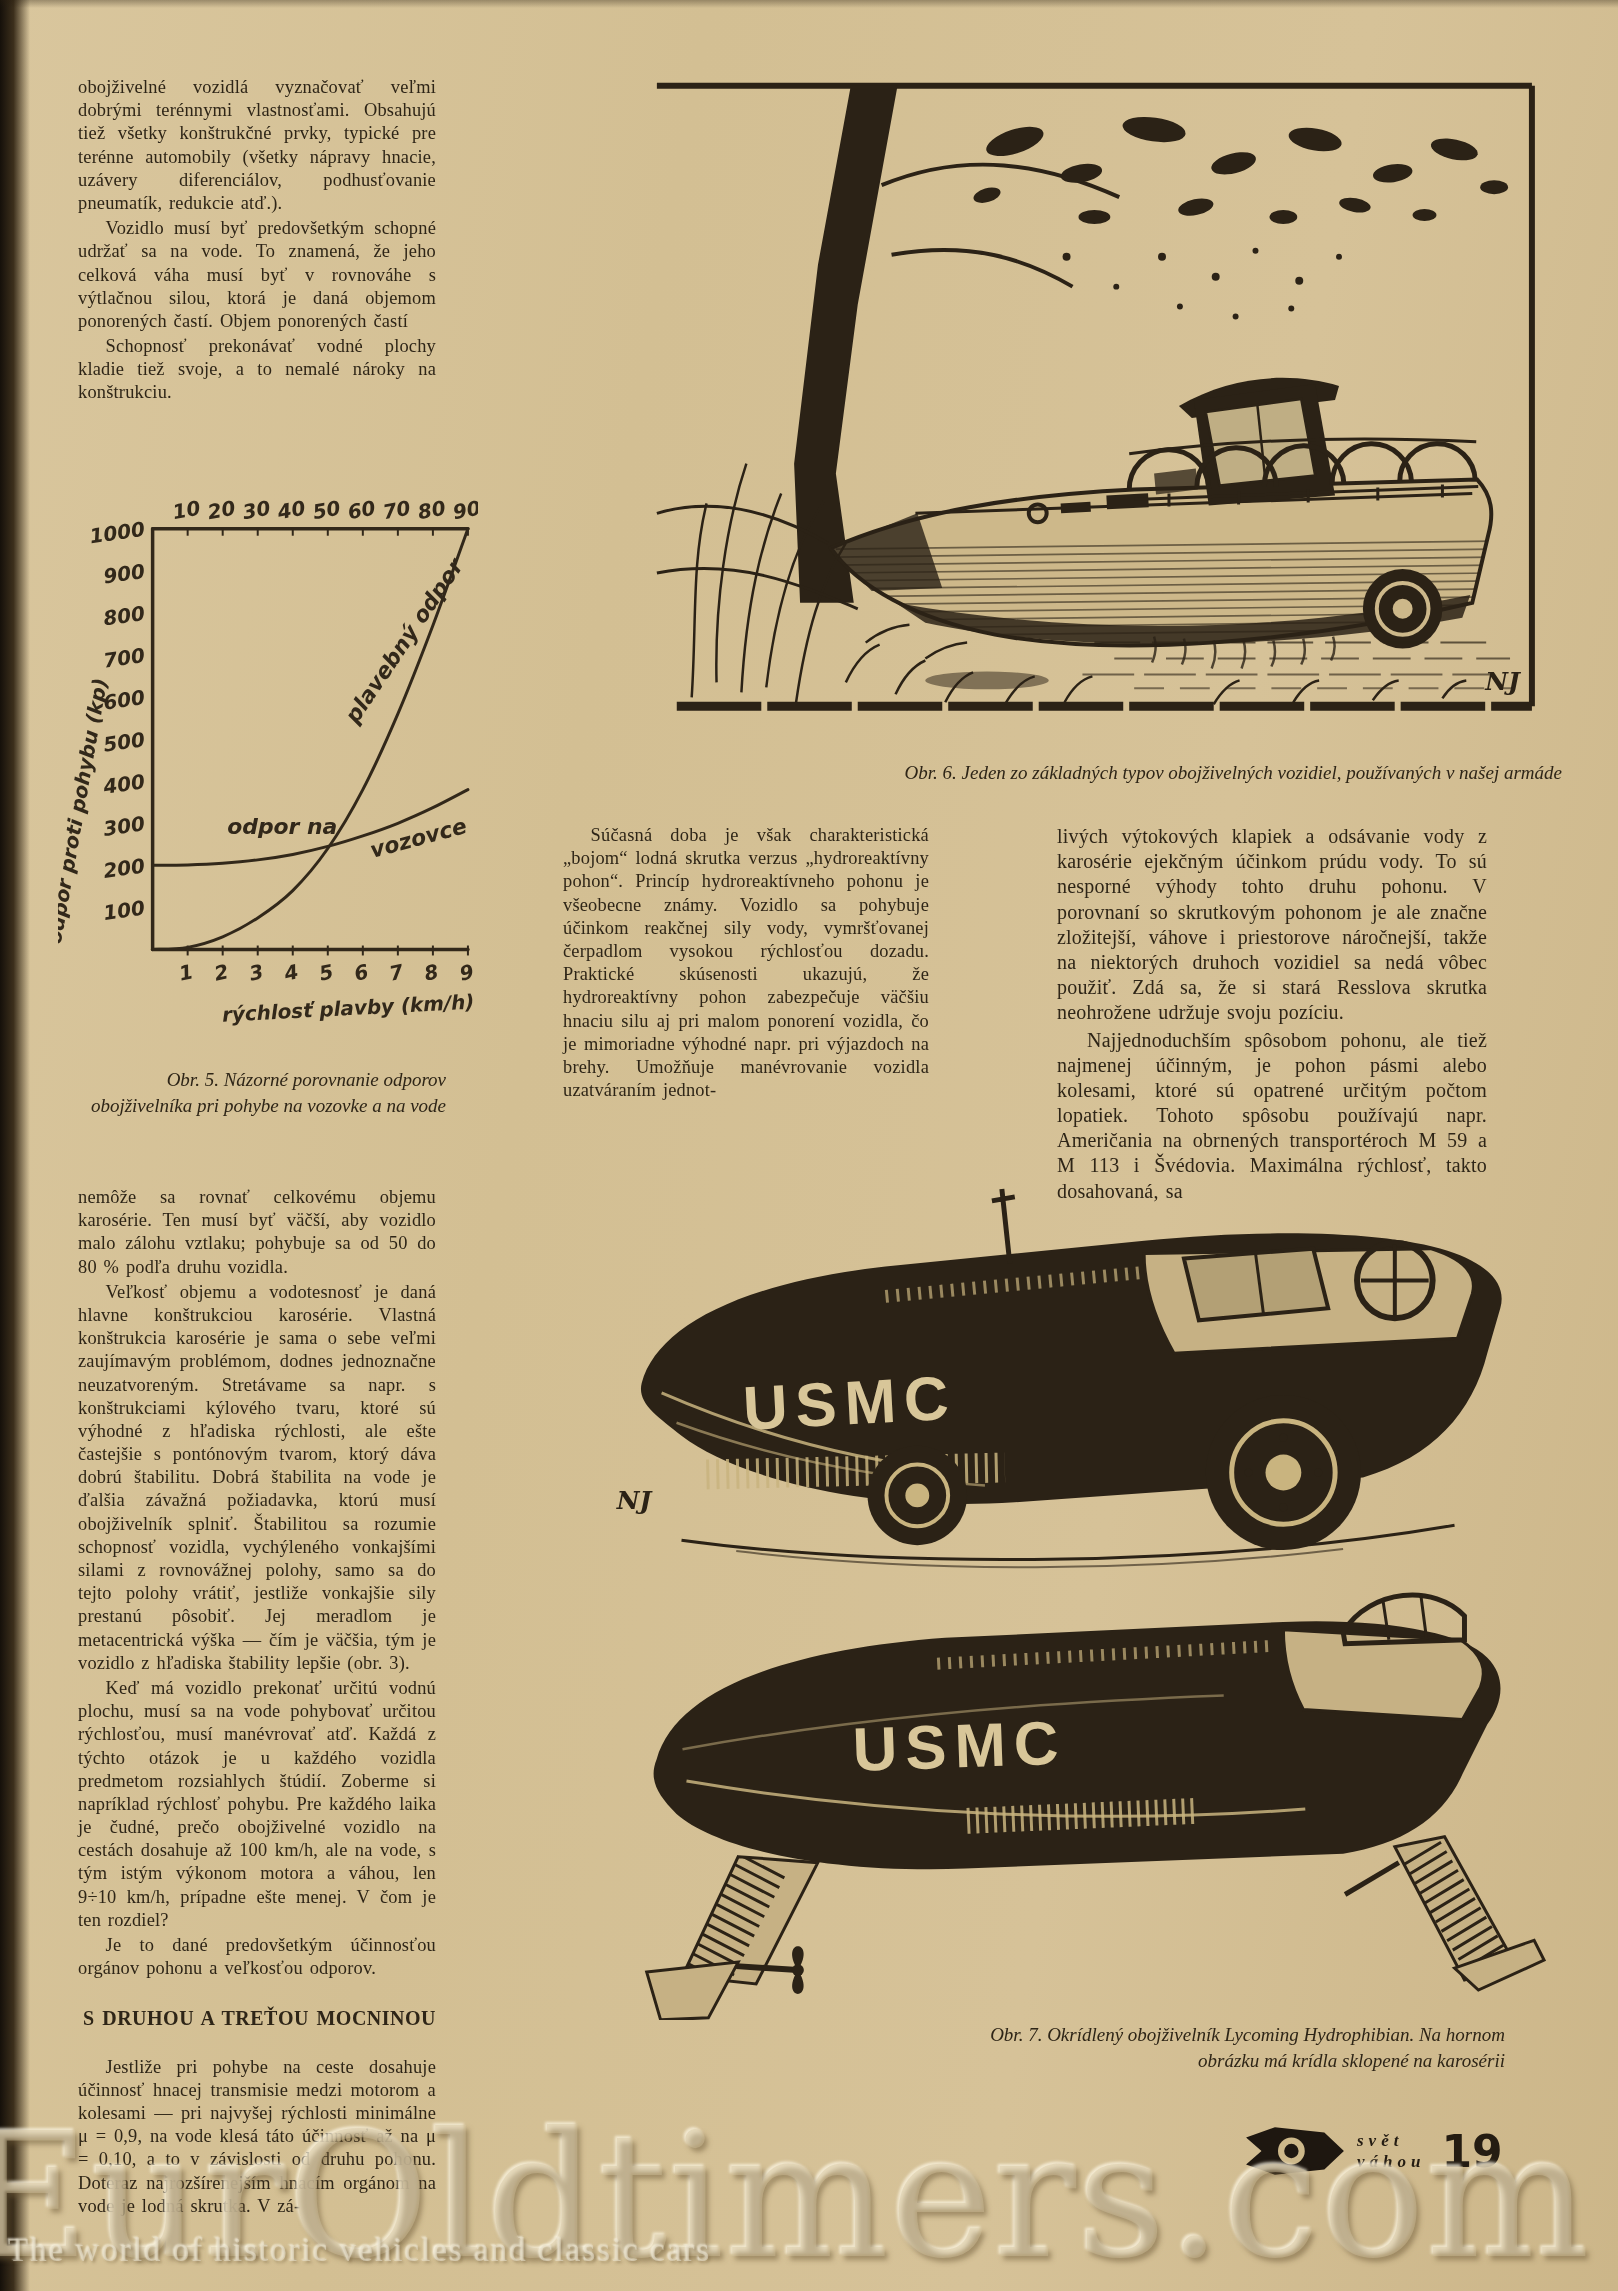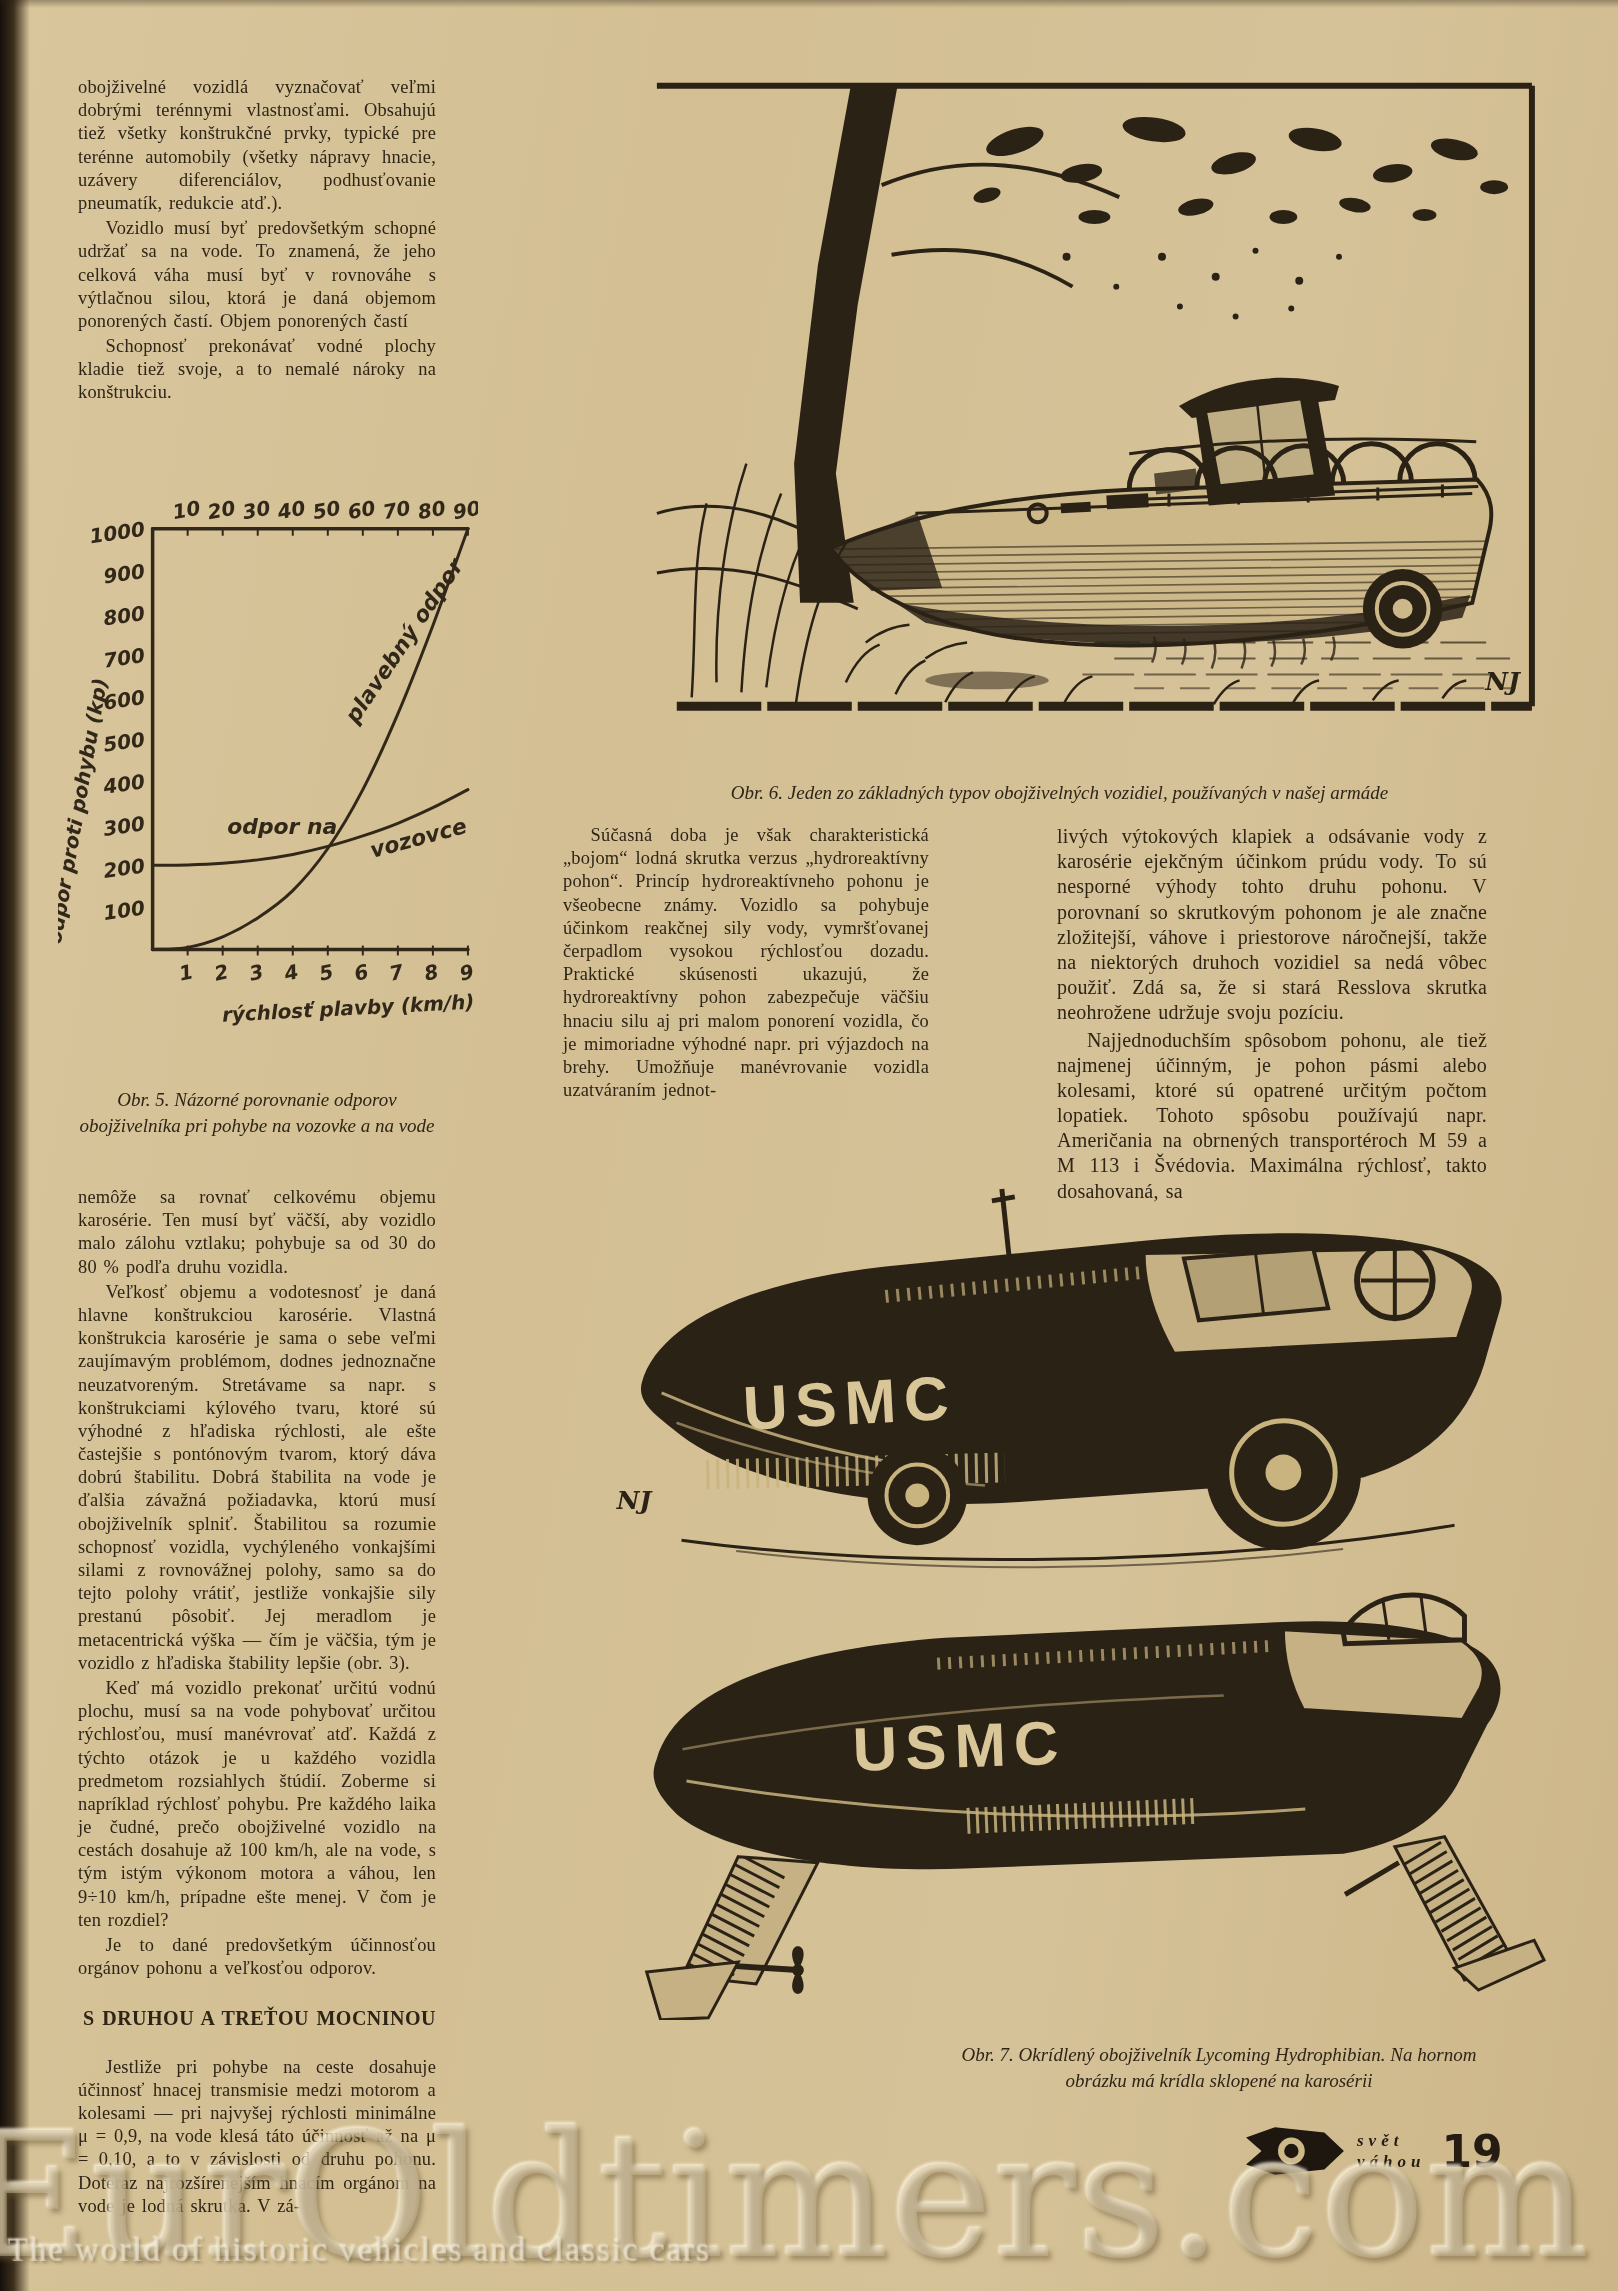--- a/index.html
+++ b/index.html
@@ -11,21 +11,21 @@
   .edge-left{position:absolute;left:0;top:0;width:30px;height:100%;
     background:linear-gradient(90deg,#15100a 0%,#3c2f1c 45%,rgba(60,47,28,0) 100%);}
   .edge-top{position:absolute;left:0;top:0;width:100%;height:8px;
     background:linear-gradient(180deg,rgba(40,30,16,.35),rgba(40,30,16,0));}
   .col{position:absolute;text-align:justify;font-size:18.4px;line-height:1.26;
     word-spacing:2px;letter-spacing:0.2px;}
   .col p{margin:0 0 2px 0;}
   .col p.ind{text-indent:1.5em;}
   .heading{font-weight:bold;font-size:20px;text-align:right;letter-spacing:0.5px;
     margin:26px 0 24px 0 !important;text-indent:0 !important;}
-  .caption{position:absolute;font-style:italic;font-size:19px;text-align:center;line-height:1.35;margin-top:20px;}
+  .caption{position:absolute;font-style:italic;font-size:19px;text-align:right;line-height:1.35;}
   .chart-wrap{position:absolute;left:58px;top:484px;width:420px;height:559px;}
   .ax{stroke:#32281a;stroke-width:3.5;fill:none;stroke-linecap:round;}
   .ax2{stroke:#32281a;stroke-width:2;}
   .tick{font:italic bold 20px "DejaVu Sans",sans-serif;fill:#32281a;}
   .curve{stroke:#32281a;stroke-width:3;fill:none;stroke-linecap:round;}
   .clabel{font:italic bold 22px "DejaVu Sans",sans-serif;fill:#32281a;}
   .alabel{font:italic bold 20px "DejaVu Sans",sans-serif;fill:#32281a;}
   .illus{position:absolute;}
   .ink{fill:#2b2216;}
   .paperfill{fill:#cdb88a;}
@@ -113,21 +113,21 @@
         <text x="170" y="352" class="clabel">odpor na</text>
         <text class="clabel" transform="translate(316,376) rotate(-15)">vozovce</text>
         <text class="clabel" transform="translate(300,242) rotate(-56)">plavebný odpor</text>
         <text class="alabel" text-anchor="middle" transform="translate(292,534) rotate(-3)">rýchlosť plavby (km/h)</text>
         <text class="alabel" text-anchor="middle" transform="translate(26,330) rotate(-80)">odpor proti pohybu (kp)</text>
       </svg>
   </div>
   <div class="caption" style="left:68px;top:1067px;width:378px;">Obr. 5. Názorné porovnanie odporov obojživelníka pri pohybe na vozovke a na vode</div>
 
   <div class="col" style="left:78px;top:1186px;width:358px;">
-    <p>nemôže sa rovnať celkovému objemu karosérie. Ten musí byť väčší, aby vozidlo malo zálohu vztlaku; pohybuje sa od 30 do 80 % podľa druhu vozidla.</p>
+    <p>nemôže sa rovnať celkovému objemu karosérie. Ten musí byť väčší, aby vozidlo malo zálohu vztlaku; pohybuje sa od 50 do 80 % podľa druhu vozidla.</p>
     <p class="ind">Veľkosť objemu a vodotesnosť je daná hlavne konštrukciou karosérie. Vlastná konštrukcia karosérie je sama o sebe veľmi zaujímavým problémom, dodnes jednoznačne neuzatvoreným. Stretávame sa napr. s konštrukciami kýlového tvaru, ktoré sú výhodné z hľadiska rýchlosti, ale ešte častejšie s pontónovým tvarom, ktorý dáva dobrú štabilitu. Dobrá štabilita na vode je ďalšia závažná požiadavka, ktorú musí obojživelník splniť. Štabilitou sa rozumie schopnosť vozidla, vychýleného vonkajšími silami z rovnovážnej polohy, samo sa do tejto polohy vrátiť, jestliže vonkajšie sily prestanú pôsobiť. Jej meradlom je metacentrická výška — čím je väčšia, tým je vozidlo z hľadiska štability lepšie (obr. 3).</p>
     <p class="ind">Keď má vozidlo prekonať určitú vodnú plochu, musí sa na vode pohybovať určitou rýchlosťou, musí manévrovať atď. Každá z týchto otázok je u každého vozidla predmetom rozsiahlych štúdií. Zoberme si napríklad rýchlosť pohybu. Pre každého laika je čudné, prečo obojživelné vozidlo na cestách dosahuje až 100 km/h, ale na vode, s tým istým výkonom motora a váhou, len 9÷10 km/h, prípadne ešte menej. V čom je ten rozdiel?</p>
     <p class="ind">Je to dané predovšetkým účinnosťou orgánov pohonu a veľkosťou odporov.</p>
     <p class="heading">S DRUHOU A TREŤOU MOCNINOU</p>
     <p class="ind">Jestliže pri pohybe na ceste dosahuje účinnosť hnacej transmisie medzi motorom a kolesami — pri najvyšej rýchlosti minimálne μ = 0,9, na vode klesá táto účinnosť až na μ = 0,10, a to v závislosti od druhu pohonu. Doteraz najrozšírenejším hnacím orgánom na vode je lodná skrutka. V zá-</p>
   </div>
 
   <svg class="illus" style="left:597px;top:46px;" width="960" height="704" viewBox="0 0 965 708">
     <path d="M60,40 L940,40" stroke="#2b2216" stroke-width="6" fill="none"></path>
     <path d="M940,40 L940,664" stroke="#2b2216" stroke-width="6" fill="none"></path>

